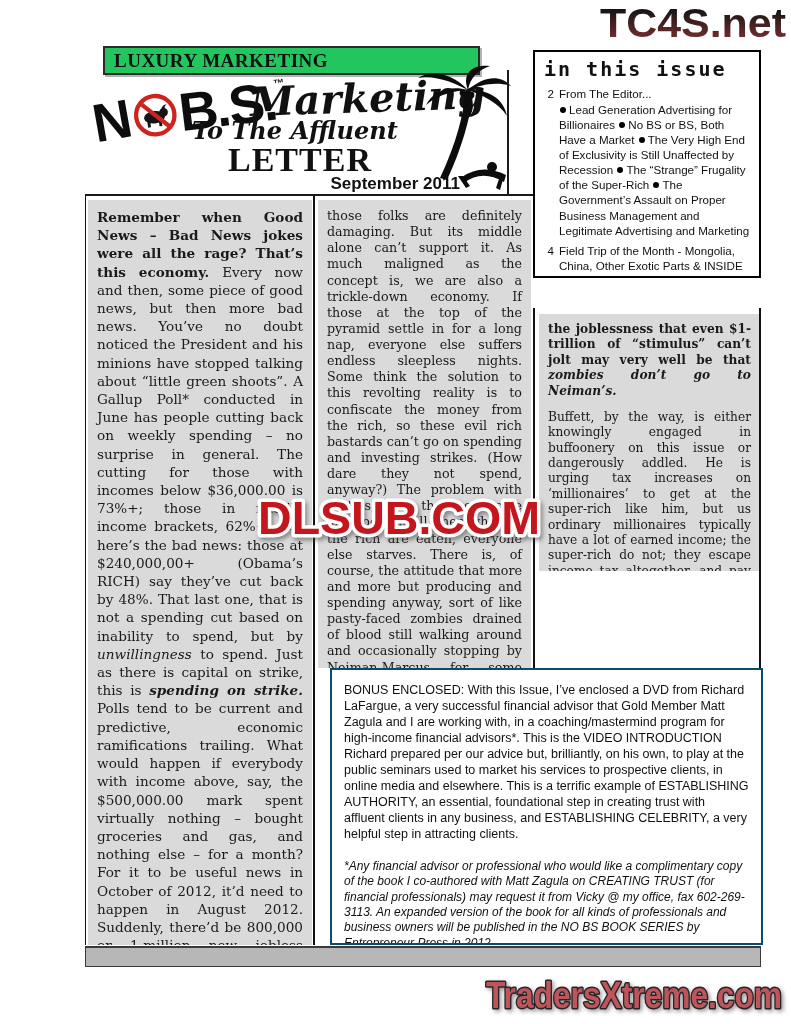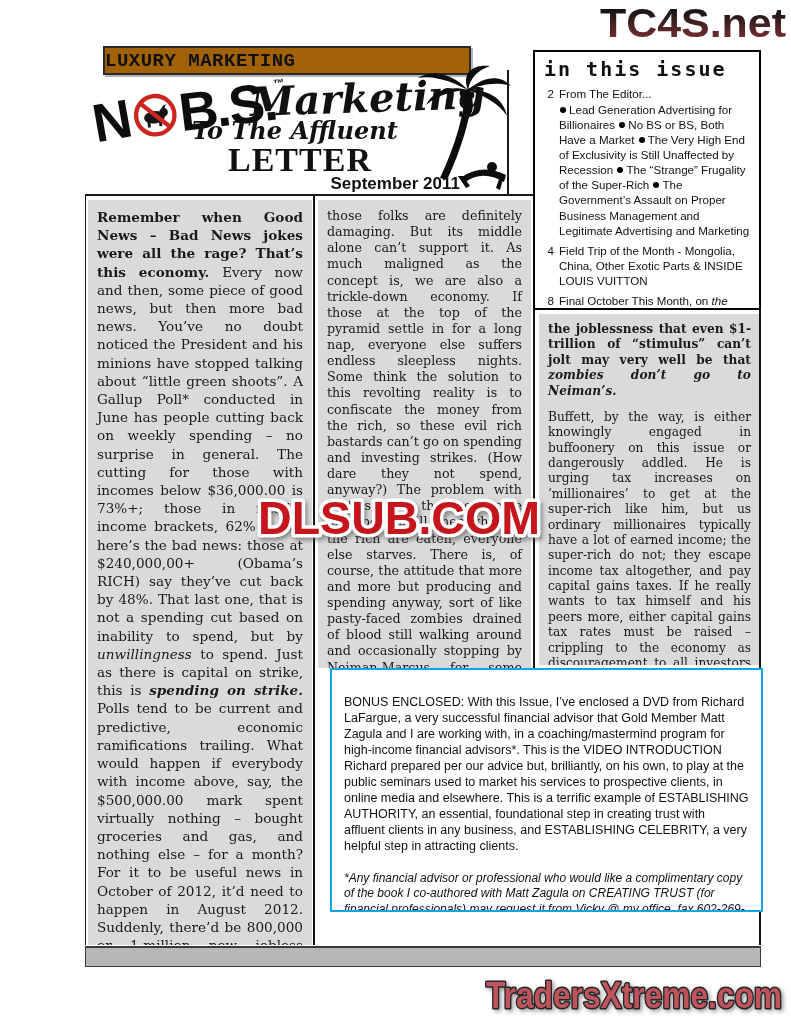--- a/index.html
+++ b/index.html
@@ -4,78 +4,78 @@
 <style>
   html,body { margin:0; padding:0; background:#ffffff; }
   .page { position:relative; width:791px; height:1024px; background:#fff; overflow:hidden;
           font-family:"Liberation Sans", sans-serif; color:#111; }
 
   
   .tc4s { position:absolute; left:596px; top:0px; width:195px; height:46px; }
 
   
   .luxury { position:absolute; left:103px; top:46px; width:364px; height:25px;
-            border:2px solid #2a2a2a; box-shadow:2px 2px 0 #b3b3b3; background:#a16207;
-            display:flex; align-items:center; box-sizing:content-box;
-            font-family:Liberation Mono, monospace; font-weight:700; font-size:19px; letter-spacing:.5px; }
+            border:2px solid #2a2a2a; box-shadow:2px 2px 0 #b3b3b3; background:#22c55e;
+            display:flex; align-items:center; padding-left:9px; box-sizing:content-box;
+            font-family:Liberation Serif, serif; font-weight:700; font-size:19px; letter-spacing:.5px; }
   .nobs { position:absolute; left:92px; top:84px; display:flex; align-items:center;
           transform:rotate(-7deg); font-weight:900; color:#0d0d0d; }
   .nobs .n  { font-size:54px; line-height:1; transform:rotate(-3deg); }
   .nobs .bs { font-size:54px; line-height:1; letter-spacing:-2px; }
   .nobs .tm { font-size:11px; align-self:flex-start; margin-top:4px; }
   .nobs svg { width:46px; height:46px; margin:0 1px; }
   .script1 { position:absolute; left:250px; top:74px; font-family:"DejaVu Serif", serif;
              font-style:italic; font-weight:700; font-size:40px; transform:rotate(-2deg); }
   .script2 { position:absolute; left:192px; top:116px; font-family:"DejaVu Serif", serif;
              font-style:italic; font-weight:700; font-size:24px; }
   .letter { position:absolute; left:140px; top:141px; width:320px; text-align:center;
             font-family:"Liberation Serif", serif; font-weight:800; font-size:34px; letter-spacing:1px; }
   .date { position:absolute; left:140px; top:174px; width:320px; text-align:right;
           font-weight:700; font-size:17px; }
   .palm { position:absolute; left:406px; top:64px; width:106px; height:128px; }
 
   .hdr-hline { position:absolute; left:85px; top:194px; width:448px; border-top:2px solid #1a1a1a; }
   .hdr-vline { position:absolute; left:507px; top:70px; height:124px; border-left:2px solid #1a1a1a; }
 
   
-  .issue-box { position:absolute; left:533px; top:50px; width:228px; height:260px;
+  .issue-box { position:absolute; left:533px; top:50px; width:228px; height:228px;
                border:2px solid #000; background:#fff; box-sizing:border-box;
                padding:5px 9px 4px 9px; overflow:hidden; }
   .issue-title { font-family:"DejaVu Sans Mono", monospace; font-weight:600; font-size:20px;
                  letter-spacing:2px; margin-bottom:3px; }
   .issue-item { display:flex; gap:5px; margin-top:5px; font-size:11.6px; line-height:1.3; }
   .issue-item .pg { flex:none; width:10px; text-align:right; }
   .bullets { margin-top:1px; }
   .dot { display:inline-block; width:6px; height:6px; border-radius:50%; background:#000;
          margin:0 3px 1px 1px; }
   .u { }
   .it { font-style:italic; }
 
   
   .col { position:absolute; background:#dadada; box-sizing:border-box; padding:8px 9px;
          font-family:"DejaVu Serif", serif; color:#1a1a1a; text-align:justify; overflow:hidden; }
   .col p { margin:0; }
   .col p + p { margin-top:11px; }
   .col1 { left:88px;  top:200px; width:224px; height:745px; font-size:13.6px; line-height:1.34; }
   .col2 { left:318px; top:200px; width:213px; height:468px; font-size:12.7px; line-height:1.27; }
-  .col3 { left:539px; top:314px; width:221px; height:351px; font-size:12.2px; line-height:1.26; }
+  .col3 { left:539px; top:314px; width:221px; height:257px; font-size:12.2px; line-height:1.26; }
 
   .vline { position:absolute; border-left:2px solid #111; }
   .vleft  { left:85px;  top:196px; height:749px; border-left-width:1px; }
   .v1     { left:313px; top:196px; height:749px; }
   .v2     { left:533px; top:308px; height:360px; }
   .vright { left:759px; top:308px; height:637px; }
 
   
   .dlsub { position:absolute; left:252px; top:486px; width:294px; height:64px;
            filter:drop-shadow(2px 3px 2px rgba(70,70,70,.55)); }
 
   
-  .bonus { position:absolute; left:330px; top:668px; width:433px; height:244px;
-           border:2px solid #0ea5e9; background:#fff; box-sizing:border-box; padding:24px 12px;
+  .bonus { position:absolute; left:330px; top:668px; width:433px; height:277px;
+           border:2px solid #0c4a6e; background:#fff; box-sizing:border-box; padding:12px 12px;
            font-size:12.5px; line-height:1.28; overflow:hidden; }
   .bonus p { margin:0; }
   .bonus .fn2 { margin-top:17px; font-style:italic; font-size:12px; }
 
   
   .bottom-bar { position:absolute; left:85px; top:946px; width:676px; height:21px;
                 background:#b7b7b7; border:1px solid #3a3a3a; border-top-width:2px;
                 box-sizing:border-box; }
   .traders { position:absolute; left:480px; top:971px; width:308px; height:50px;
              filter:drop-shadow(2px 2px 2px #9a9a9a); }

